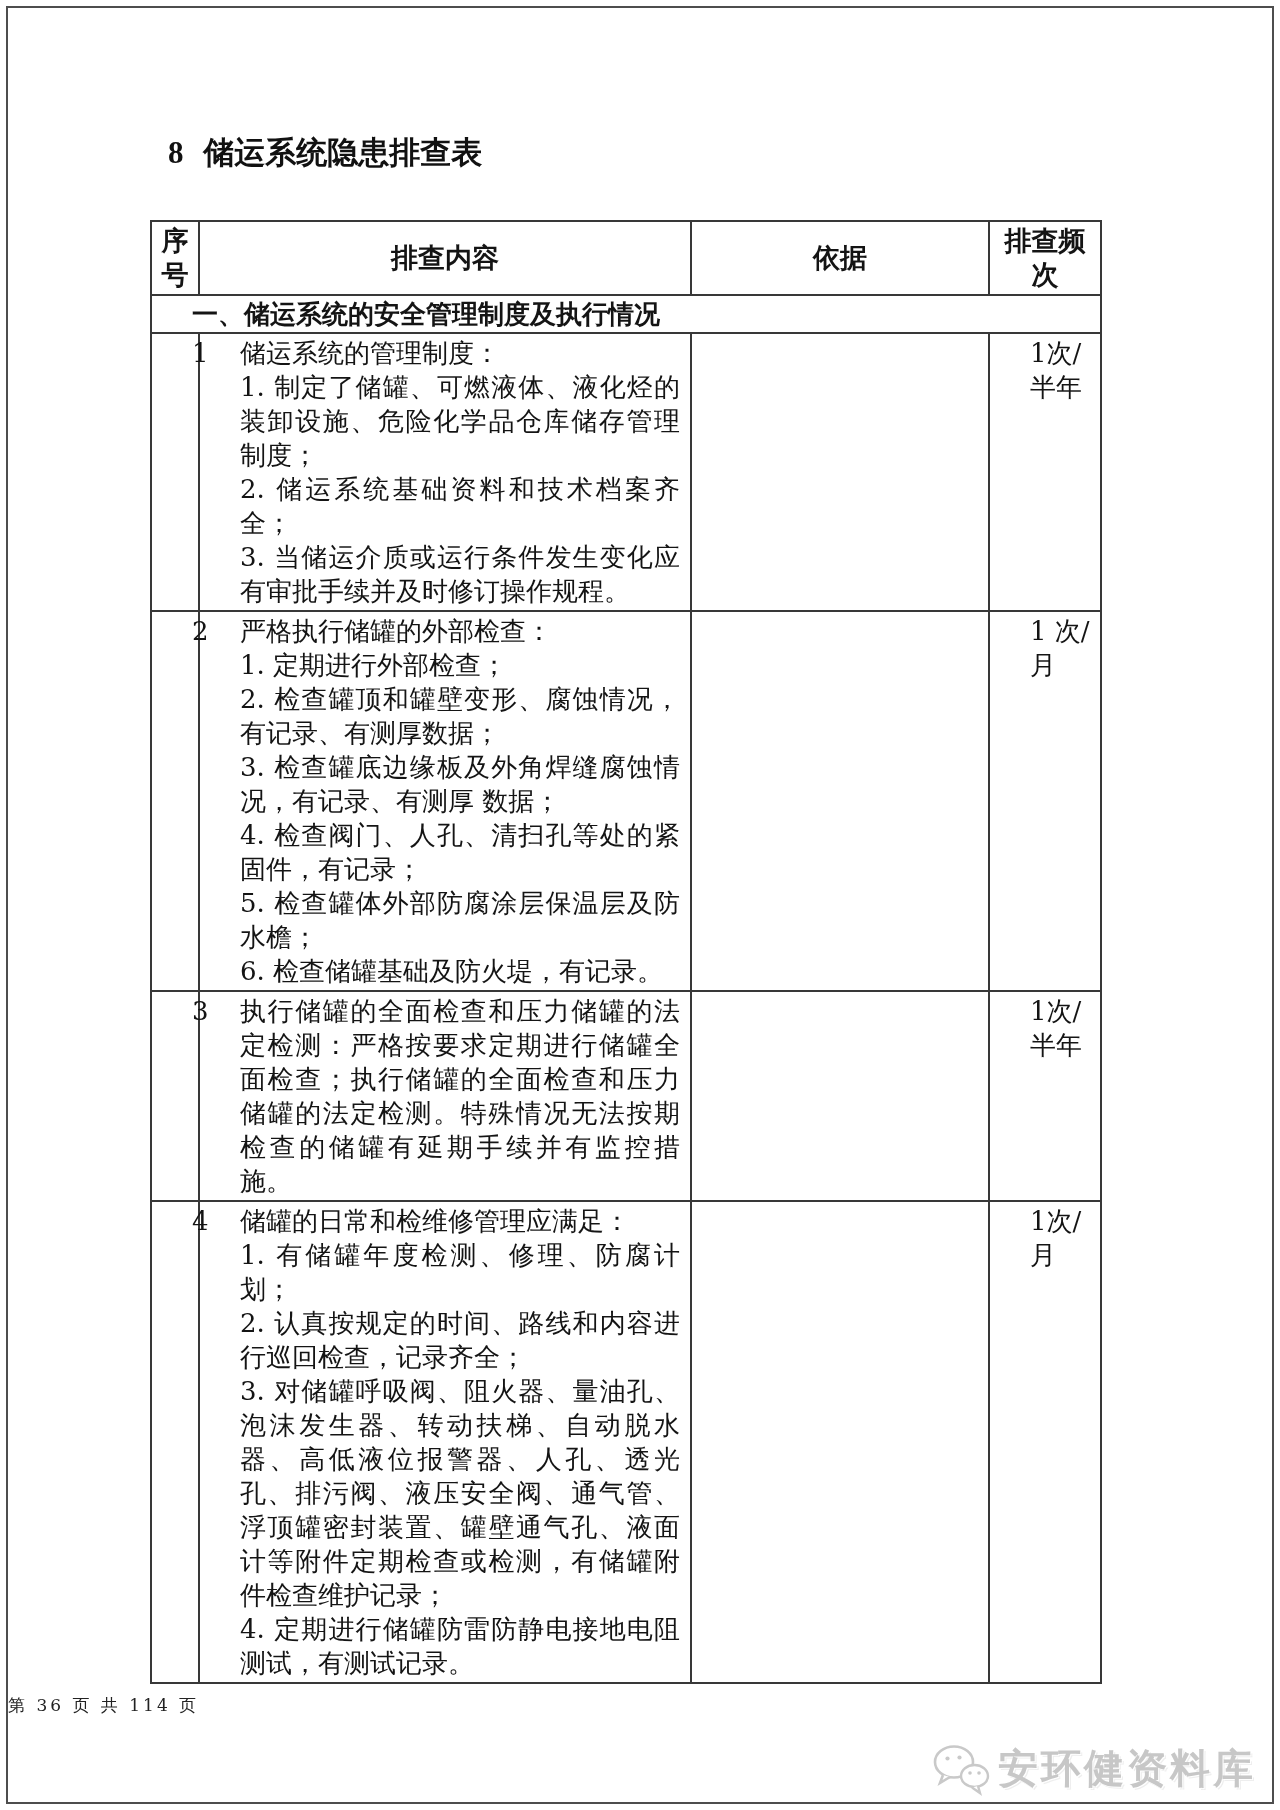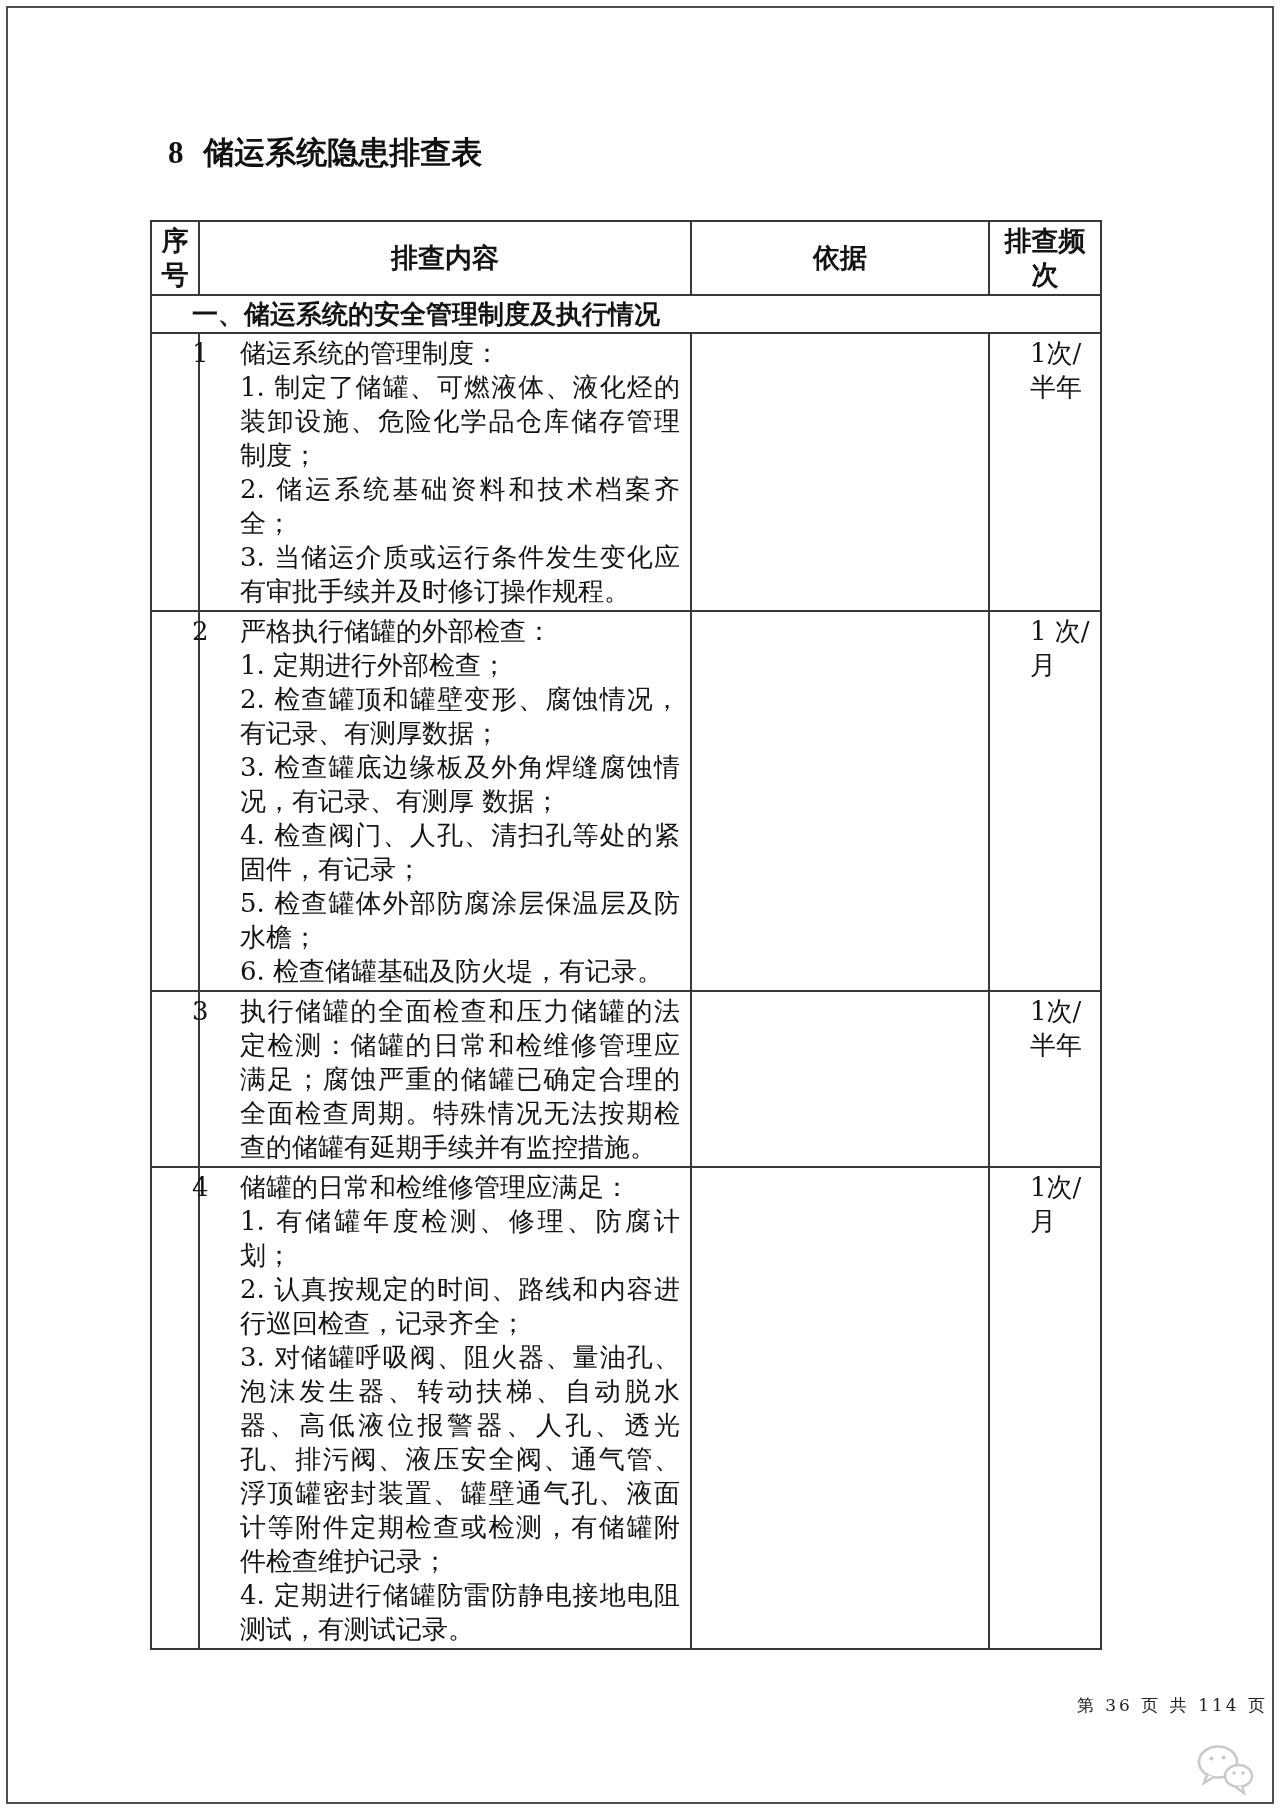--- a/index.html
+++ b/index.html
@@ -76,24 +76,24 @@
     padding: 2px 5px;
   }
   td.section-cell {
     font-weight: bold;
     font-size: 27px;
     line-height: 36px;
     padding: 1px 6px;
   }
   .page-footer {
     position: absolute;
-    left: 18px;
+    left: 8px;
     top: 1694px;
     width: 1250px;
-    text-align: right;
+    text-align: left;
     font-size: 17px;
     letter-spacing: 3px;
     color: #222;
     font-family: "DejaVu Serif", "Liberation Serif", serif;
   }
   .watermark {
     position: absolute;
     right: 24px;
     bottom: 14px;
     display: flex;
@@ -152,21 +152,21 @@
 2. 检查罐顶和罐壁变形、腐蚀情况，有记录、有测厚数据；
 3. 检查罐底边缘板及外角焊缝腐蚀情况，有记录、有测厚 数据；
 4. 检查阀门、人孔、清扫孔等处的紧固件，有记录；
 5. 检查罐体外部防腐涂层保温层及防水檐；
 6. 检查储罐基础及防火堤，有记录。</td>
           <td class="basis-cell"></td>
           <td class="freq-cell">1 次/月</td>
         </tr>
         <tr>
           <td class="no-cell">3</td>
-          <td class="content-cell">执行储罐的全面检查和压力储罐的法定检测：储罐的日常和检维修管理应满足；腐蚀严重的储罐已确定合理的全面检查周期。特殊情况无法按期检查的储罐有延期手续并有监控措施。</td>
+          <td class="content-cell">执行储罐的全面检查和压力储罐的法定检测：严格按要求定期进行储罐全面检查；执行储罐的全面检查和压力储罐的法定检测。特殊情况无法按期检查的储罐有延期手续并有监控措施。</td>
           <td class="basis-cell"></td>
           <td class="freq-cell">1次/半年</td>
         </tr>
         <tr>
           <td class="no-cell">4</td>
           <td class="content-cell">储罐的日常和检维修管理应满足：
 1. 有储罐年度检测、修理、防腐计划；
 2. 认真按规定的时间、路线和内容进行巡回检查，记录齐全；
 3. 对储罐呼吸阀、阻火器、量油孔、泡沫发生器、转动扶梯、自动脱水器、高低液位报警器、人孔、透光孔、排污阀、液压安全阀、通气管、浮顶罐密封装置、罐壁通气孔、液面计等附件定期检查或检测，有储罐附件检查维护记录；
 4. 定期进行储罐防雷防静电接地电阻测试，有测试记录。</td>
@@ -185,13 +185,14 @@
       <ellipse cx="24" cy="20" rx="19" ry="15.5" stroke="#c9c9c9" stroke-width="2.6"></ellipse>
       <path d="M13 33 L10 41 L20 35" stroke="#c9c9c9" stroke-width="2.6" fill="#ffffff"></path>
       <circle cx="17.5" cy="16.5" r="2.1" fill="#c9c9c9"></circle>
       <circle cx="29.5" cy="15.5" r="2.1" fill="#c9c9c9"></circle>
       <ellipse cx="44.5" cy="34" rx="13.5" ry="11" fill="#ffffff" stroke="#c9c9c9" stroke-width="2.4"></ellipse>
       <path d="M48 44 L50 51 L42 45.5" stroke="#c9c9c9" stroke-width="2.4" fill="#ffffff"></path>
       <circle cx="40" cy="31" r="1.8" fill="#c9c9c9"></circle>
       <circle cx="49" cy="31" r="1.8" fill="#c9c9c9"></circle>
     </svg>
   </span>
+  <span>安环健资料库</span>
 </div>
 
 </body></html>

